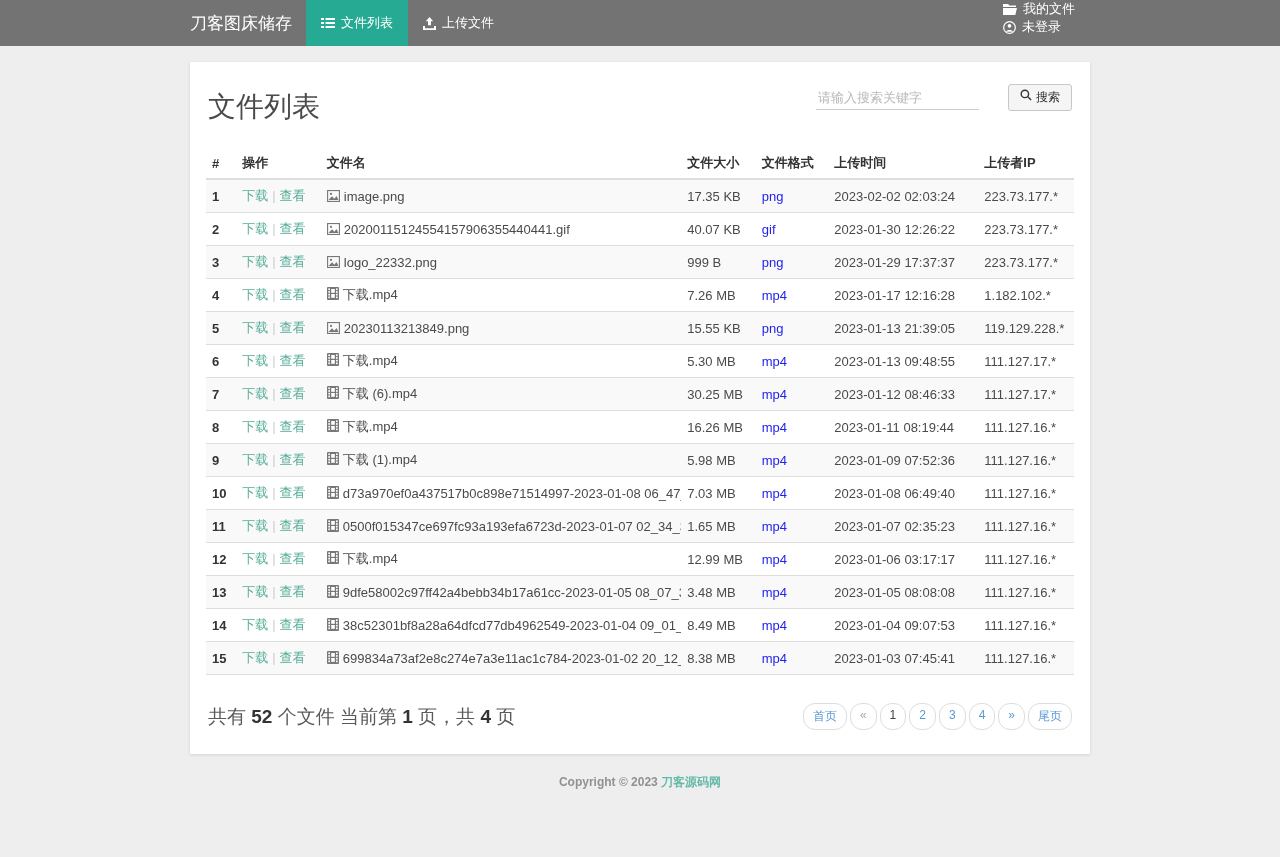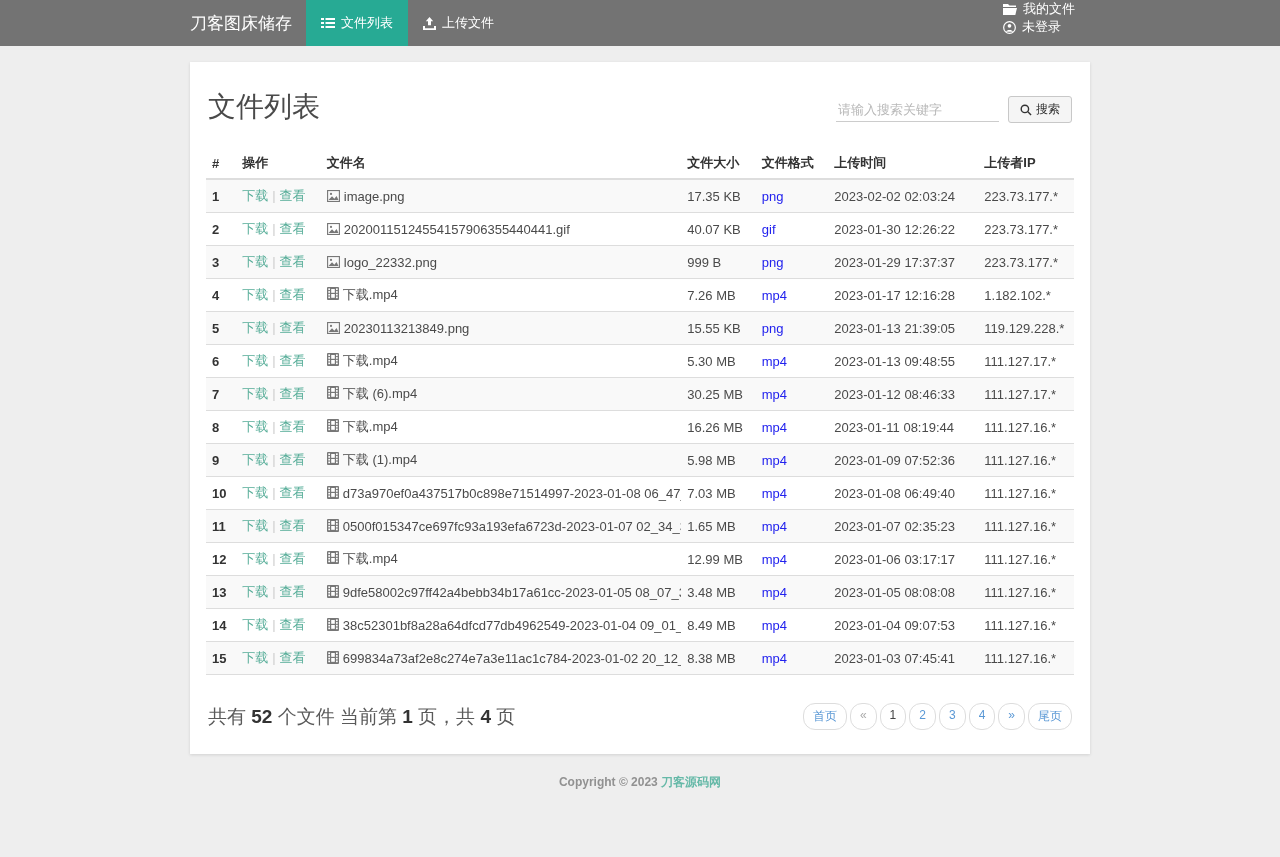--- a/index.html
+++ b/index.html
@@ -19,29 +19,29 @@
   .nav-right { margin-left:auto; display:flex; align-items:stretch;flex-direction:column; }
   .nav-icon { display:inline-flex; align-items:center; }
   
   .card {
     width:900px; min-height:619px; margin:16px auto 0;
     background:#ffffff; box-shadow:0 1px 3px rgba(0,0,0,0.12);
     padding:14px 16px 24px;
   }
   .card-head { display:flex; justify-content:space-between; align-items:flex-start; padding:4px 2px 0; }
   .page-title { font-size:28px; color:#4a4a4a; font-weight:400; margin:8px 0 10px; }
-  .search-box { display:flex; align-items:center; margin-top:16px; }
+  .search-box { display:flex; align-items:center; margin-top:4px;gap:20px; }
   .search-input {
     width:163px; border:none; border-bottom:1px solid #cccccc;
     font-size:13px; padding:4px 2px; outline:none; color:#555;
     font-family:"Liberation Sans", sans-serif; background:transparent;
   }
   .search-input::placeholder { color:#b8b8b8; }
   .search-btn {
-    margin-left:9px; display:inline-flex; align-items:center; gap:4px;
+    margin-left:9px; display:inline-flex; align-items:flex-start; gap:4px;
     background:#f5f5f5; border:1px solid #c8c8c8; border-radius:3px;
     font-size:12px; color:#333; padding:4px 11px; cursor:pointer;
     font-family:"Liberation Sans", sans-serif;
   }
   
   table.file-table { width:100%; border-collapse:collapse; margin-top:12px; font-size:13px; color:#4a4a4a; table-layout:fixed; }
   .file-table th {
     text-align:left; padding:6px; font-size:13px; color:#333;
     border-bottom:2px solid #dddddd; font-weight:bold; white-space:nowrap;
   }

